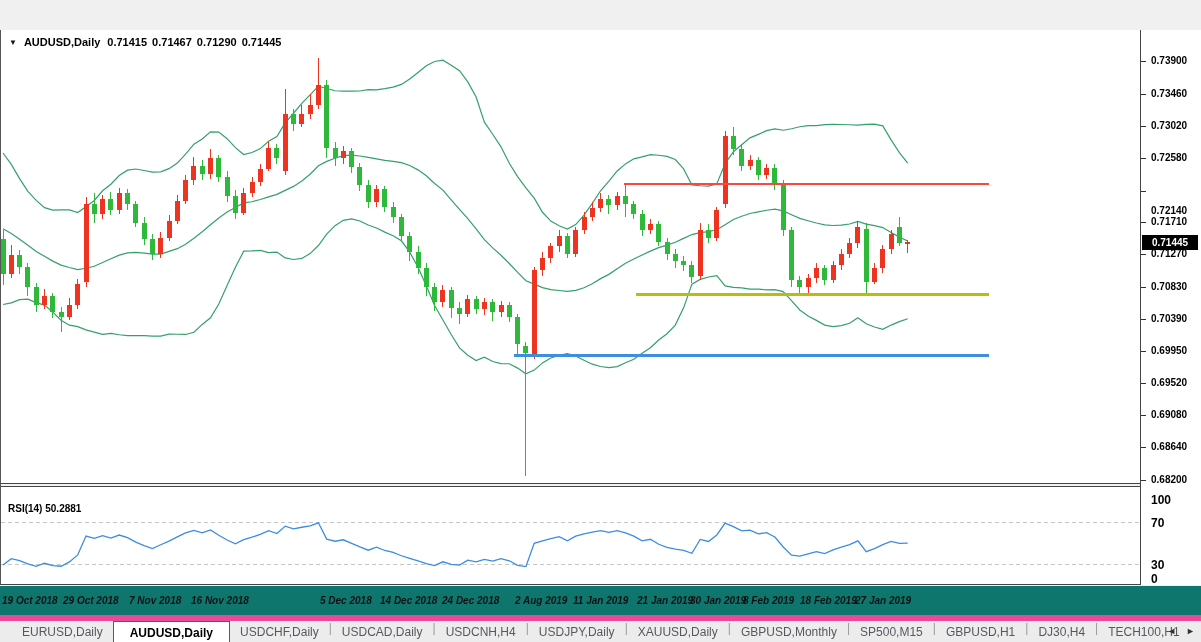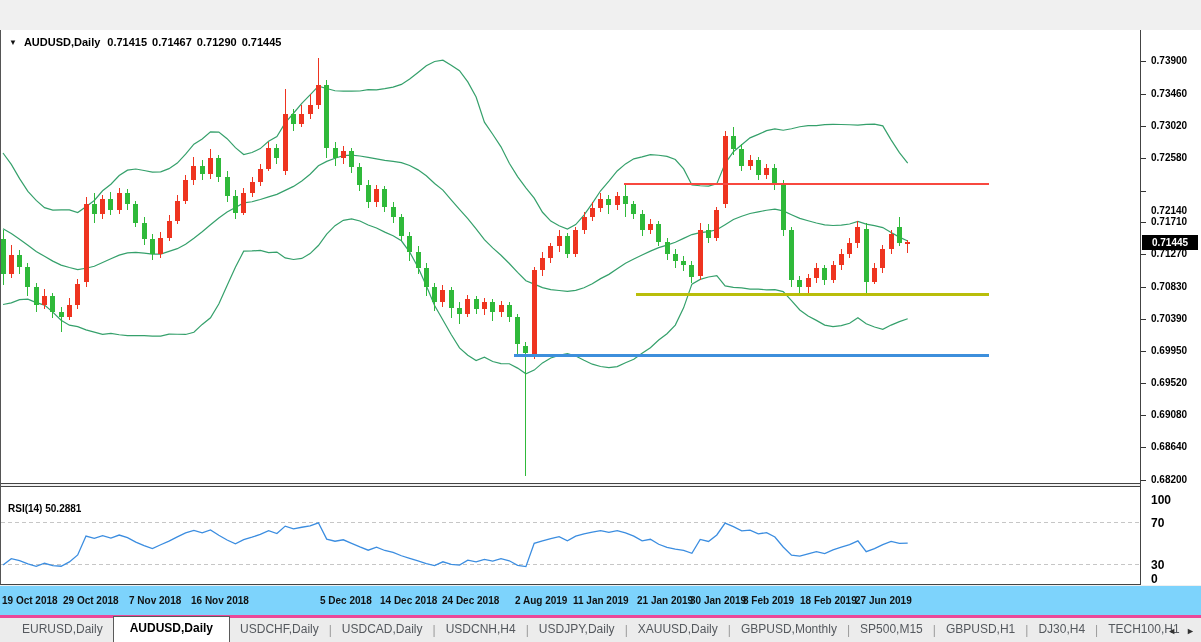--- a/index.html
+++ b/index.html
@@ -33,27 +33,27 @@
   
   .price-axis { position:absolute; left:1140px; top:30px; width:61px; height:555px;
                 background:#fff; border-left:1px solid #444; }
   .pa-label { position:absolute; left:10px; font-size:10px; font-weight:700; color:#000; line-height:12px; }
   .pa-tick  { position:absolute; left:0; width:5px; height:1px; background:#333; }
   .price-tag { position:absolute; left:1px; width:56px; height:15px; background:#000; color:#fff;
                font-size:10px; font-weight:700; text-align:center; line-height:15px; }
   .rsi-axis-label { position:absolute; left:10px; font-size:12px; font-weight:700; color:#000; }
 
   
-  .date-axis { position:absolute; left:0; top:586px; width:1201px; height:45px; background:#7dd3fc; }
+  .date-axis { position:absolute; left:0; top:586px; width:1201px; height:45px; background:#0f766e;font-style:italic; }
   .da-label { position:absolute; top:9px; font-size:10px; font-weight:700; color:#111; white-space:nowrap; }
 
   
   .tab-bar { position:absolute; left:0; top:615px; width:1201px; height:27px;
-             background:#ececec; border-top:3px solid #ec4899;
-             display:flex; align-items:flex-end; padding-left:12px; }
+             background:#ececec; border-top:6px solid #ec4899;
+             display:flex; align-items:flex-start; padding-left:12px; }
   .tab { font-size:12px; color:#55595e; padding:4px 10px 6px 10px; white-space:nowrap; cursor:default; }
   .tab.active { background:#fff; color:#000; font-weight:700;
                 border:1px solid #5a5a5a; border-bottom:none; padding:4px 16px 7px 16px; margin-bottom:0; }
   .tab-sep { color:#9a9a9a; font-size:12px; padding-bottom:5px; }
   .tab-scroll { position:absolute; right:6px; bottom:6px; display:flex; gap:10px; }
   .tab-scroll span { font-size:9px; color:#333; cursor:default; }
 </style>
 </head>
 <body>
 
@@ -365,21 +365,21 @@
       <div class="da-label" style="left: 255px; margin-top: 35px;">26 Nov 2018</div>
       <div class="da-label" style="left: 320px;">5 Dec 2018</div>
       <div class="da-label" style="left: 380px;">14 Dec 2018</div>
       <div class="da-label" style="left: 442px;">24 Dec 2018</div>
       <div class="da-label" style="left: 515px;">2 Aug 2019</div>
       <div class="da-label" style="left: 573px;">11 Jan 2019</div>
       <div class="da-label" style="left: 637px;">21 Jan 2019</div>
       <div class="da-label" style="left: 690px;">30 Jan 2019</div>
       <div class="da-label" style="left: 743px;">8 Feb 2019</div>
       <div class="da-label" style="left: 800px;">18 Feb 2019</div>
-      <div class="da-label" style="left: 855px;">27 Jun 2019</div>
+      <div class="da-label" style="left: 855px;">27 Jan 2019</div>
     </div>
 
   <div class="tab-bar" id="tab-bar">
     <div class="tab">EURUSD,Daily</div>
       <div class="tab active">AUDUSD,Daily</div>
       <div class="tab">USDCHF,Daily</div>
       <span class="tab-sep">|</span>
       <div class="tab">USDCAD,Daily</div>
       <span class="tab-sep">|</span>
       <div class="tab">USDCNH,H4</div>

